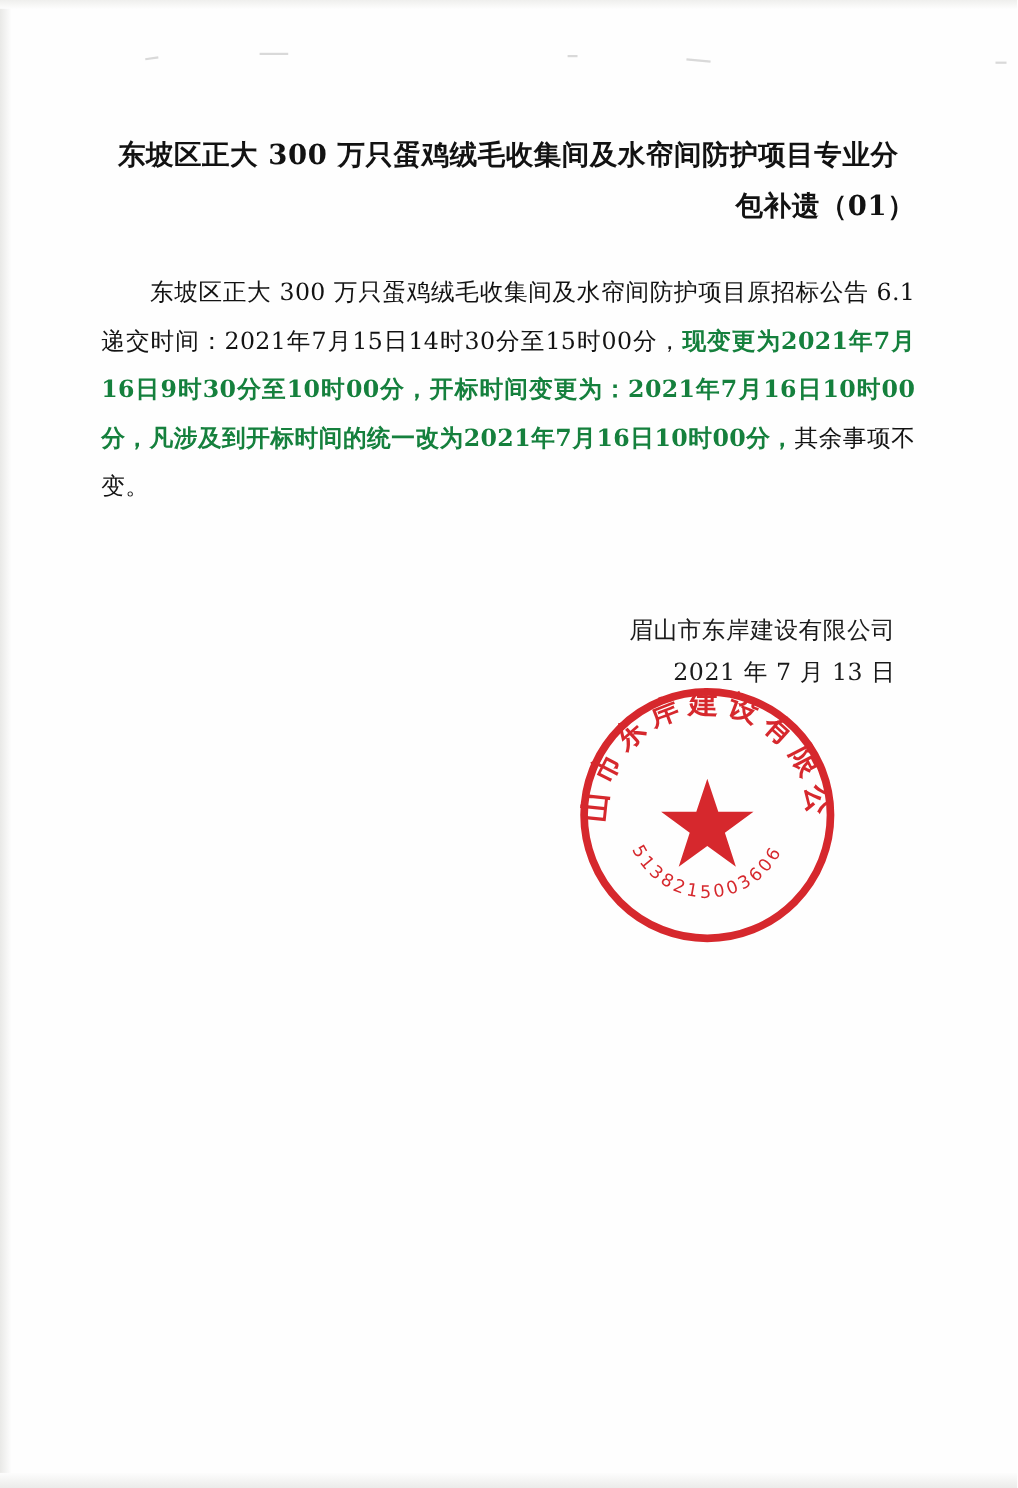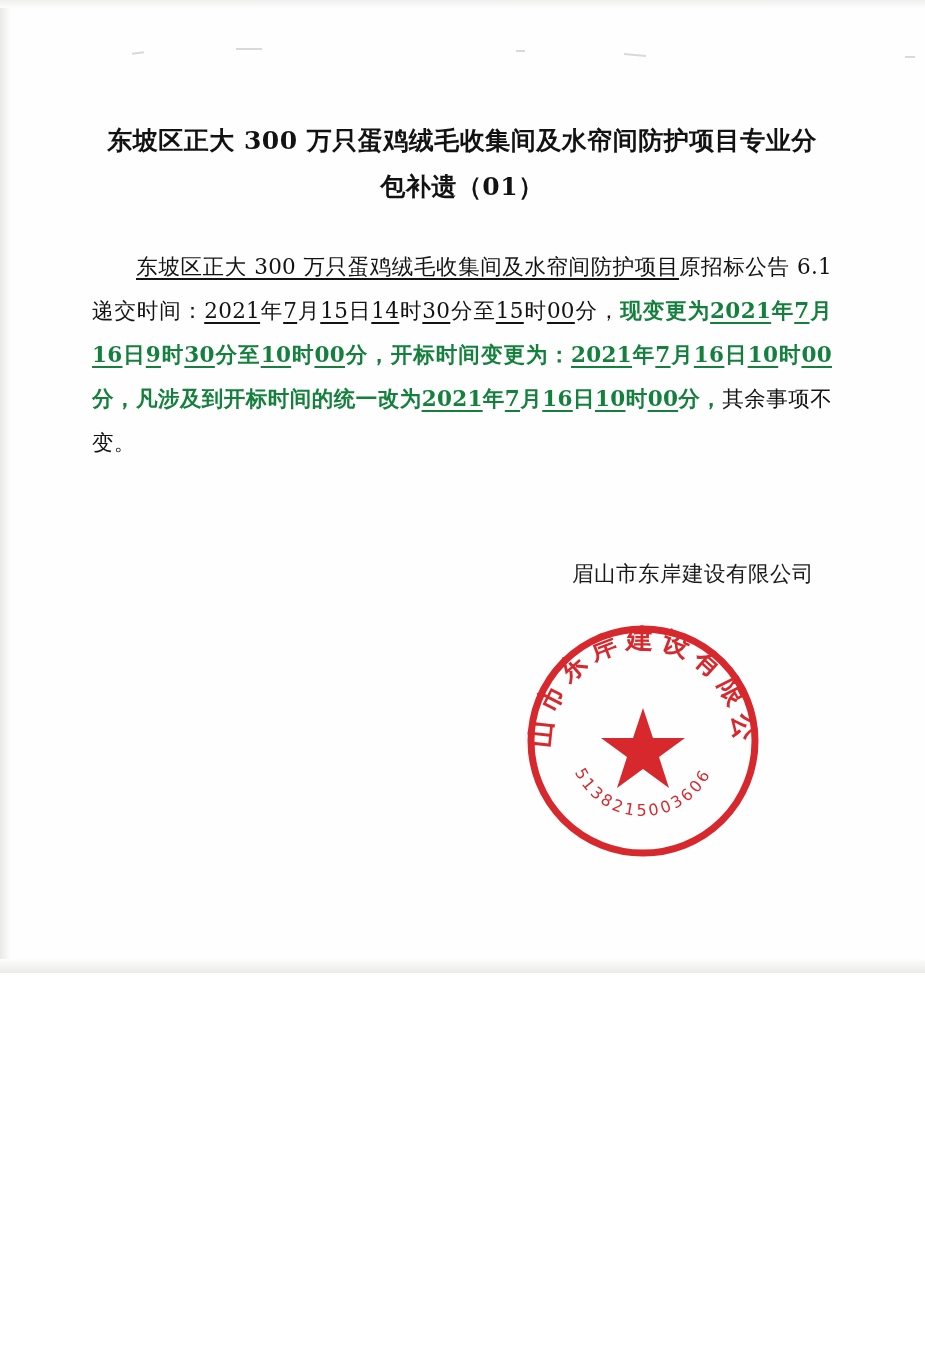--- a/index.html
+++ b/index.html
@@ -6,21 +6,21 @@
     margin: 0;
     padding: 0;
     background: #ffffff;
   }
   body {
     font-family: "DejaVu Serif", "Liberation Serif", serif;
   }
   .page {
     position: relative;
     width: 925px;
-    height: 973px;
+    height: 1353px;
     margin: 0 auto;
     background: #fefefe;
     overflow: hidden;
   }
   
   .scan-edge-left {
     position: absolute;
     top: 0; left: 0;
     width: 10px; height: 1353px;
     background: linear-gradient(to right, #e9e9e7, #fdfdfd);
@@ -57,41 +57,41 @@
     font-family: "DejaVu Serif", "Liberation Serif", serif;
     font-weight: bold;
     font-size: 25px;
     line-height: 1.85;
     color: #121212;
     text-align: center;
     letter-spacing: 0.5px;
   }
   .doc-title .line2 {
     display: block;
+    text-align: right;
   }
   .salutation {
     margin-top: 62px;
     font-size: 22px;
     color: #131313;
     letter-spacing: 0.5px;
   }
   p.body-para {
     margin: 0;
     font-size: 21.5px;
     line-height: 2.05;
     color: #131313;
     letter-spacing: 0.3px;
     text-align: justify;
   }
   .indent {
     display: inline-block;
     width: 44px;
   }
   .u {
-    text-decoration: underline;
     text-underline-offset: 4px;
   }
   .red-b {
     color: #15803d;
     font-weight: bold;
   }
   .para-block {
     margin-top: 34px;
   }
   .sign-block {
@@ -152,20 +152,21 @@
 
 
     <div class="para-block">
       <p class="body-para">
         <span class="indent"></span><span class="u">东坡区正大 300 万只蛋鸡绒毛收集间及水帘间防护项目</span><span>原招标</span><span>公告 6.1 递交时间：</span><span class="u">2021</span><span>年</span><span class="u">7</span><span>月</span><span class="u">15</span><span>日</span><span class="u">14</span><span>时</span><span class="u">30</span><span>分至</span><span class="u">15</span><span>时</span><span class="u">00</span><span>分，</span><span class="red-b">现变更为</span><span class="red-b u">2021</span><span class="red-b">年</span><span class="red-b u">7</span><span class="red-b">月</span><span class="red-b u">16</span><span class="red-b">日</span><span class="red-b u">9</span><span class="red-b">时</span><span class="red-b u">30</span><span class="red-b">分至</span><span class="red-b u">10</span><span class="red-b">时</span><span class="red-b u">00</span><span class="red-b">分，</span><span class="red-b">开标时间变更为：</span><span class="red-b u">2021</span><span class="red-b">年</span><span class="red-b u">7</span><span class="red-b">月</span><span class="red-b u">16</span><span class="red-b">日</span><span class="red-b u">10</span><span class="red-b">时</span><span class="red-b u">00</span><span class="red-b">分，</span><span class="red-b">凡涉及到开标时间的统一改为</span><span class="red-b u">2021</span><span class="red-b">年</span><span class="red-b u">7</span><span class="red-b">月</span><span class="red-b u">16</span><span class="red-b">日</span><span class="red-b u">10</span><span class="red-b">时</span><span class="red-b u">00</span><span class="red-b">分，</span><span>其余事项不变。</span>
       </p>
     </div>
 
     <div class="sign-block">
       <div class="sign-line">眉山市东岸建设有限公司</div>
+      <div class="sign-date">2021 年 7 月 13 日</div>
     </div>
 
     <div class="footer-space"></div>
   </div>
 
   <div class="seal">
     <svg width="238" height="238" viewBox="0 0 238 238" xmlns="http://www.w3.org/2000/svg">
       <defs>
         <path id="sealTopArc" d="M 26,119 A 93,93 0 0 1 212,119"></path>
         <path id="sealBottomArc" d="M 44,119 A 75,75 0 0 0 194,119"></path>

